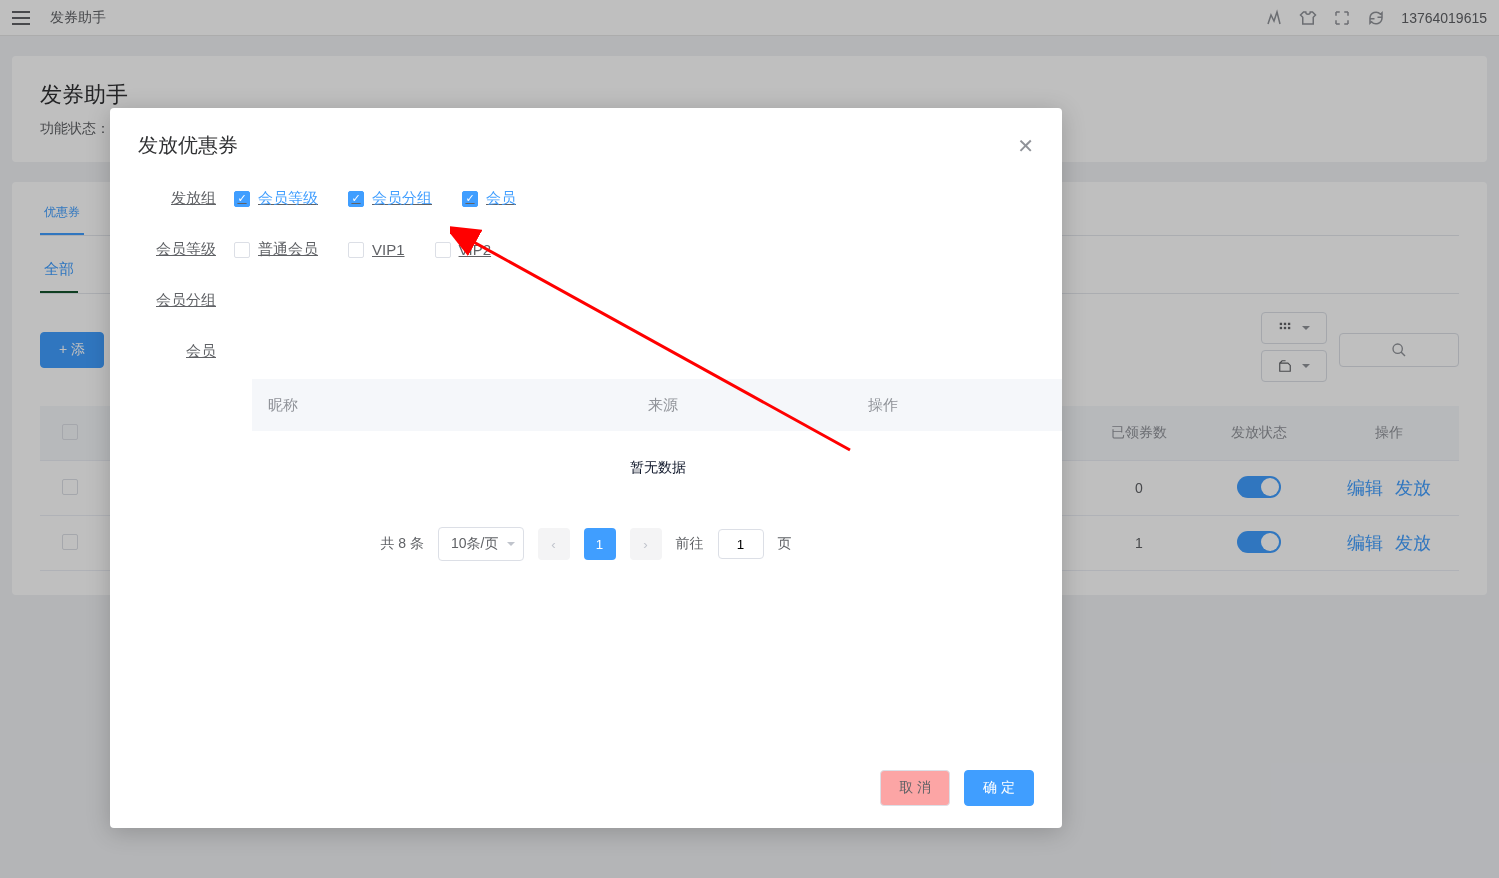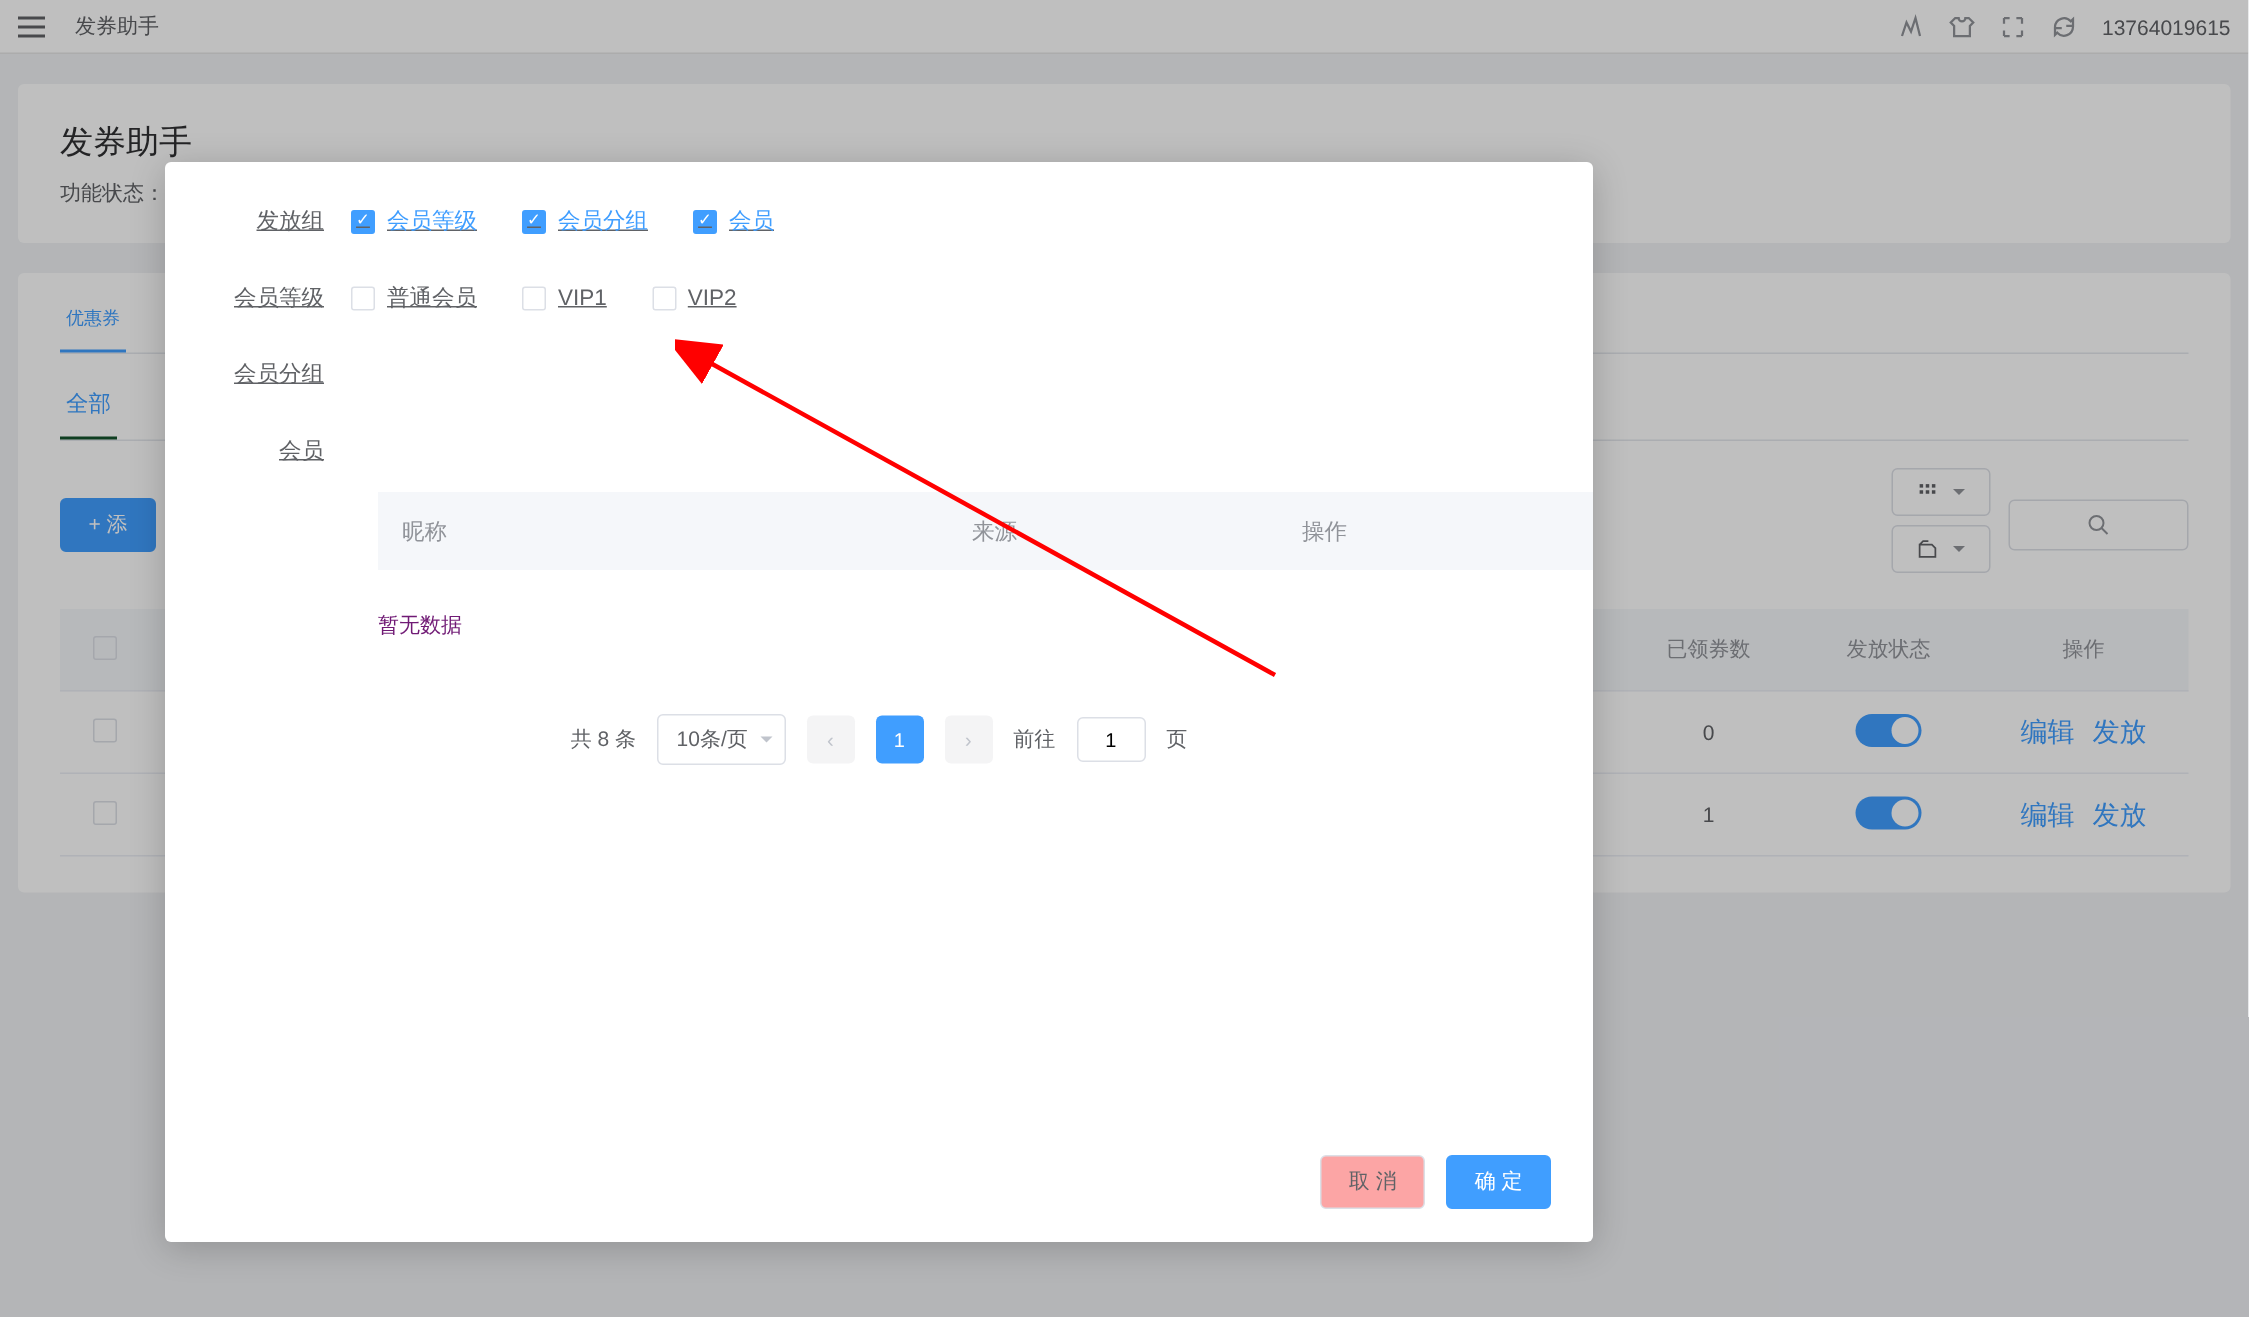--- a/index.html
+++ b/index.html
@@ -137,21 +137,21 @@
 .member-table {
   margin-left: 114px; width: 812px;
 }
 .member-th {
   background: #f5f7fa; height: 52px; display: flex; align-items: center;
 }
 .mcell { padding: 0 16px; font-size: 15px; color: #909399; }
 .mcell.nick { width: 380px; }
 .mcell.src { width: 220px; }
 .mcell.op { flex: 1; }
-.member-empty { padding: 28px 0; font-size: 14px; color: #701a75; }
+.member-empty { text-align: center; padding: 28px 0; font-size: 14px; color: #0f172a; }
 
 .pager-row {
   display: flex; align-items: center; justify-content: center; gap: 14px;
   margin-top: 22px; font-size: 14px; color: #606266;
 }
 .select {
   padding: 7px 24px 7px 12px; border: 1px solid #dcdfe6; border-radius: 4px;
   position: relative; cursor: pointer; background: #fff;
 }
 .select::after {
@@ -272,20 +272,24 @@
           <span class="link">发放</span>
         </div>
       </div>
     </div>
   </div>
 </div>
 
 <div class="overlay"></div>
 
 <div class="modal">
+  <div class="modal-header">
+    <div class="modal-title">发放优惠券</div>
+    <div class="modal-close">✕</div>
+  </div>
   <div class="modal-body">
 
     <div class="form-row">
       <div class="form-label">发放组</div>
       <div class="form-content">
         <label class="checkbox checked">
           <span class="cb-box">
               <span class="cb-check">✓</span>
             </span>
           <span class="cb-label">会员等级</span>

